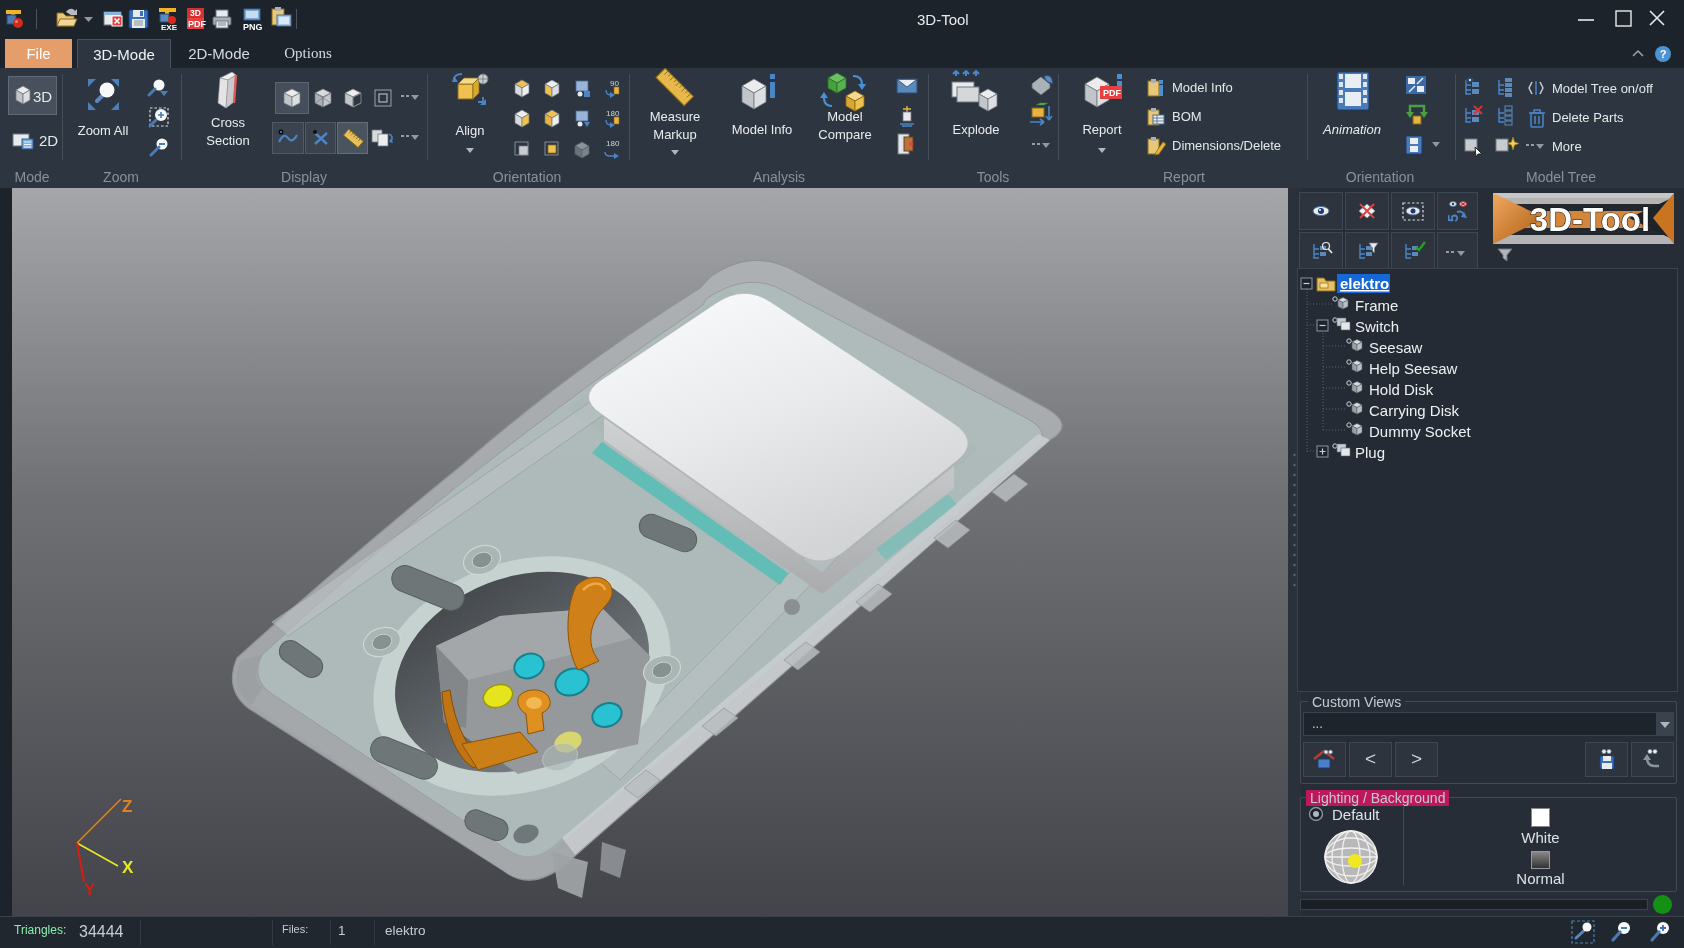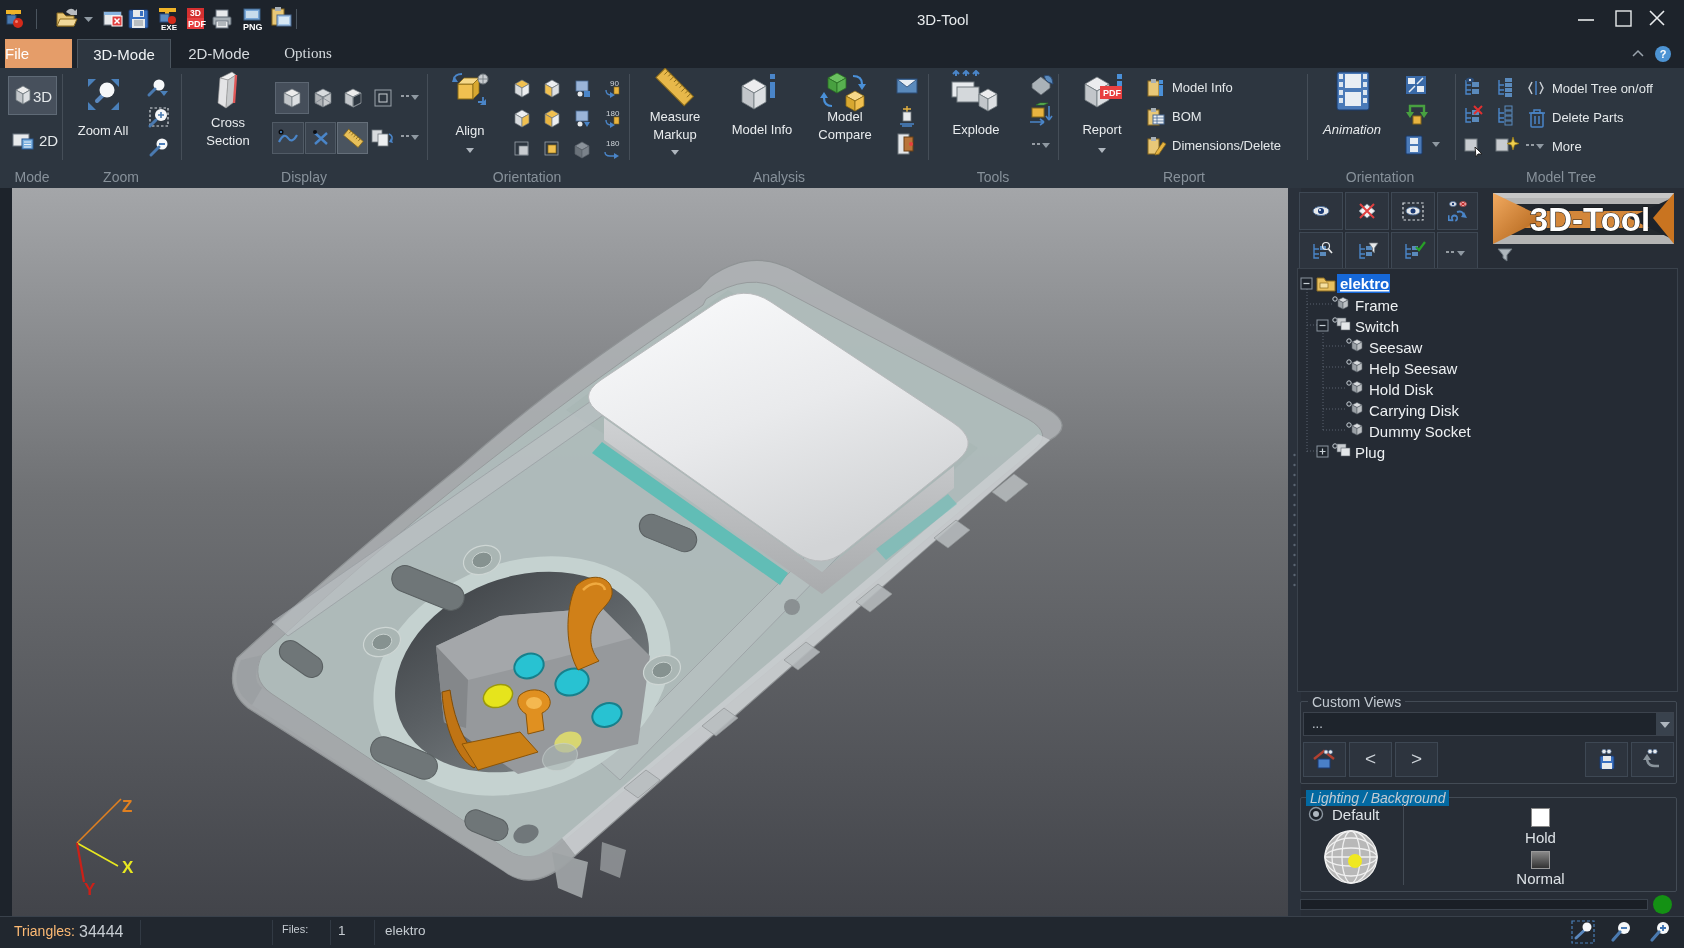--- a/index.html
+++ b/index.html
@@ -70,21 +70,21 @@
 <rect x="246" y="11" width="12" height="7" fill="#c8dcec"></rect>
 <text x="243" y="30" font-size="9" font-weight="bold" fill="#fff">PNG</text>
 
 <rect x="272" y="9" width="12" height="16" fill="#e8c878" stroke="#8a6a20" stroke-width="1"></rect>
 <rect x="275" y="7" width="6" height="4" fill="#a8b0b6"></rect>
 <rect x="277" y="15" width="14" height="11" fill="#a8c8e8" stroke="#4a6a94" stroke-width="1"></rect>
 <rect x="279" y="17" width="10" height="7" fill="#d8e8f4"></rect>
 <rect x="296" y="9" width="1" height="20" fill="#4a545e"></rect>
 </svg>
 
-<div class="abs" style="left:5px;top:39px;width:67px;height:29px;background:#e59d69;color:#fff;font-size:15px;text-align:left;line-height:29px;">File</div>
+<div class="abs" style="left:5px;top:39px;width:67px;height:29px;background:#e59d69;color:#fff;font-size:15px;text-align:center;line-height:29px;">File</div>
 <div class="abs" style="left:77px;top:39px;width:94px;height:30px;background:#2d3640;border:1px solid #4b555f;border-bottom:none;color:#f0f3f5;font-size:15px;text-align:center;line-height:29px;">3D-Mode</div>
 <div class="abs" style="left:171px;top:39px;width:96px;height:29px;color:#d6dbdf;font-size:15px;text-align:center;line-height:29px;">2D-Mode</div>
 <div class="abs" style="left:267px;top:39px;width:82px;height:29px;color:#d6dbdf;font-size:15px;text-align:center;line-height:29px;font-family:Liberation Serif, serif;">Options</div>
 <svg class="abs" style="left:1630px;top:44px;" width="44" height="20" viewBox="0 0 44 20">
 <path d="M3 12 L8 7 L13 12" fill="none" stroke="#9aa4ad" stroke-width="1.5"></path>
 <circle cx="33" cy="10" r="8" fill="#4d94d4"></circle>
 <text x="33" y="14" font-size="11" font-weight="bold" fill="#fff" text-anchor="middle">?</text>
 </svg>
 
 <div class="abs" style="left:0;top:68px;width:1684px;height:120px;background:#2d3640;"></div>
@@ -823,49 +823,49 @@
       <rect x="5" y="15" width="10" height="6" fill="#e8eaec"></rect>
 </svg>
 <svg class="ico" style="left:1641px;top:748px;" width="24" height="24" viewBox="0 0 24 24">
 <circle cx="9" cy="3.5" r="2.2" fill="#e8eaec" stroke="#4a6a94" stroke-width="0.6"></circle>
       <circle cx="14" cy="3.5" r="2.2" fill="#e8eaec" stroke="#4a6a94" stroke-width="0.6"></circle>
 <path d="M6 10 Q6 18 14 18 L18 18" fill="none" stroke="#8a949c" stroke-width="2.5"></path>
 <path d="M6 6 L2 12 L10 12 Z" fill="#8a949c"></path>
 </svg>
 
 <div class="abs" style="left:1300px;top:797px;width:377px;height:95px;border:1px solid #434b55;border-radius:2px;"></div>
-<div class="abs" style="left:1306px;top:790px;background:#0369a1;padding:0 4px;color:#c4cbd2;font-size:14px;font-style:italic;">Lighting / Background</div>
+<div class="abs" style="left:1306px;top:790px;background:#be185d;padding:0 4px;color:#c4cbd2;font-size:14px;">Lighting / Background</div>
 <div class="abs" style="left:1403px;top:805px;width:1px;height:80px;background:#434b55;"></div>
 <svg class="ico" style="left:1308px;top:806px;" width="16" height="16" viewBox="0 0 16 16">
 <circle cx="8" cy="8" r="6.5" fill="#1c2128" stroke="#8a949e" stroke-width="1.4"></circle>
       <circle cx="8" cy="8" r="3" fill="#aeb6be"></circle>
 </svg>
 <div class="abs" style="left:1332px;top:806px;color:#dde2e6;font-size:15px;">Default</div>
 <svg class="ico" style="left:1324px;top:830px;" width="55" height="55" viewBox="0 0 55 55">
 <circle cx="27" cy="27" r="26" fill="#b8b8b8"></circle>
 <g fill="none" stroke="#f0f0f0" stroke-width="1.3">
 <ellipse cx="27" cy="27" rx="26" ry="26"></ellipse>
 <ellipse cx="27" cy="27" rx="19" ry="26"></ellipse>
 <ellipse cx="27" cy="27" rx="9" ry="26"></ellipse>
 <ellipse cx="27" cy="27" rx="26" ry="19"></ellipse>
 <ellipse cx="27" cy="27" rx="26" ry="9"></ellipse>
 <path d="M1 27 H53"></path>
 </g>
 <circle cx="31" cy="31" r="7" fill="#f0e820"></circle>
 </svg>
 <div class="abs" style="left:1531px;top:808px;width:19px;height:19px;background:#fff;border:1px solid #888;"></div>
-<div class="abs" style="left:1508px;top:829px;width:65px;height:16px;color:#dde2e6;font-size:15px;text-align:center;">Hold</div>
+<div class="abs" style="left:1508px;top:829px;width:65px;height:16px;color:#dde2e6;font-size:15px;text-align:center;">White</div>
 <div class="abs" style="left:1531px;top:851px;width:19px;height:18px;background:linear-gradient(#888,#333);border:1px solid #999;"></div>
 <div class="abs" style="left:1508px;top:870px;width:65px;height:16px;color:#dde2e6;font-size:15px;text-align:center;">Normal</div>
 
 <div class="abs" style="left:1300px;top:899px;width:348px;height:11px;background:#1a1f26;border:1px solid #3a424c;"></div>
 <div class="abs" style="left:1653px;top:895px;width:19px;height:19px;border-radius:50%;background:#149114;"></div>
 
 <div class="abs" style="left:0;top:916px;width:1684px;height:32px;background:#21272f;border-top:1px solid #39414b;"></div>
-<div class="abs" style="left:14px;top:923px;color:#fdba74;font-size:14px;">Triangles:</div>
+<div class="abs" style="left:14px;top:923px;color:#86efac;font-size:12px;">Triangles:</div>
 <div class="abs" style="left:79px;top:923px;color:#c6ccd2;font-size:16px;">34444</div>
 <div class="abs" style="left:282px;top:923px;color:#c6ccd2;font-size:11px;">Files:</div>
 <div class="abs" style="left:338px;top:923px;color:#c6ccd2;font-size:13.5px;">1</div>
 <div class="abs" style="left:385px;top:923px;color:#c6ccd2;font-size:13.5px;">elektro</div>
 <div class="abs" style="left:140px;top:920px;width:1px;height:25px;background:#323a44;"></div>
 <div class="abs" style="left:272px;top:920px;width:1px;height:25px;background:#323a44;"></div>
 <div class="abs" style="left:330px;top:920px;width:1px;height:25px;background:#323a44;"></div>
 <div class="abs" style="left:374px;top:920px;width:1px;height:25px;background:#323a44;"></div>
 <svg class="ico" style="left:1570px;top:919px;" width="110" height="26" viewBox="0 0 110 26">
 <g>

